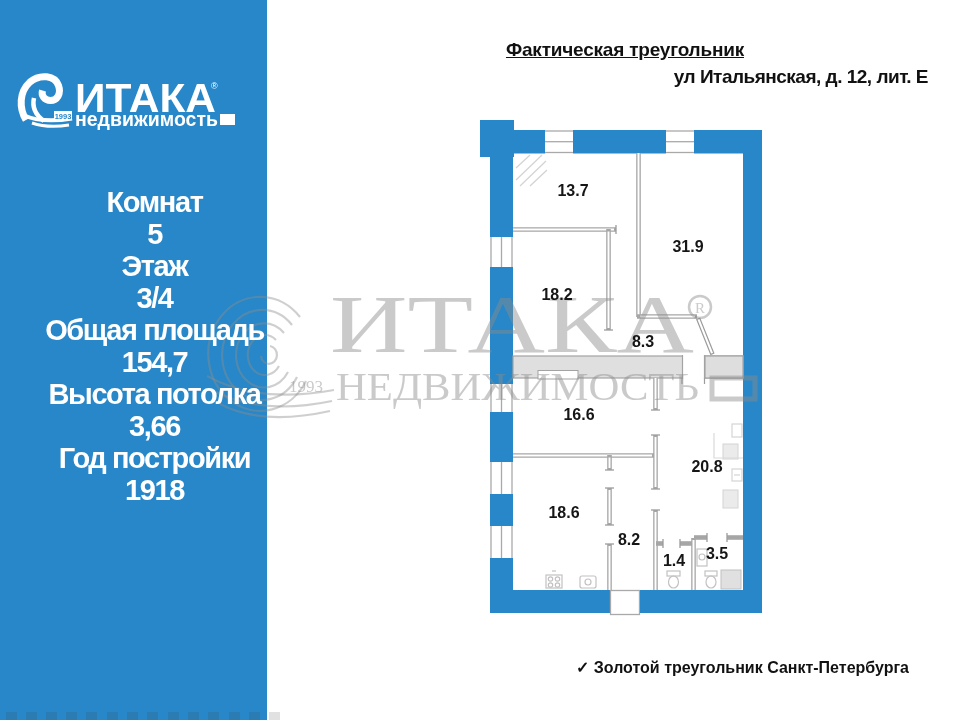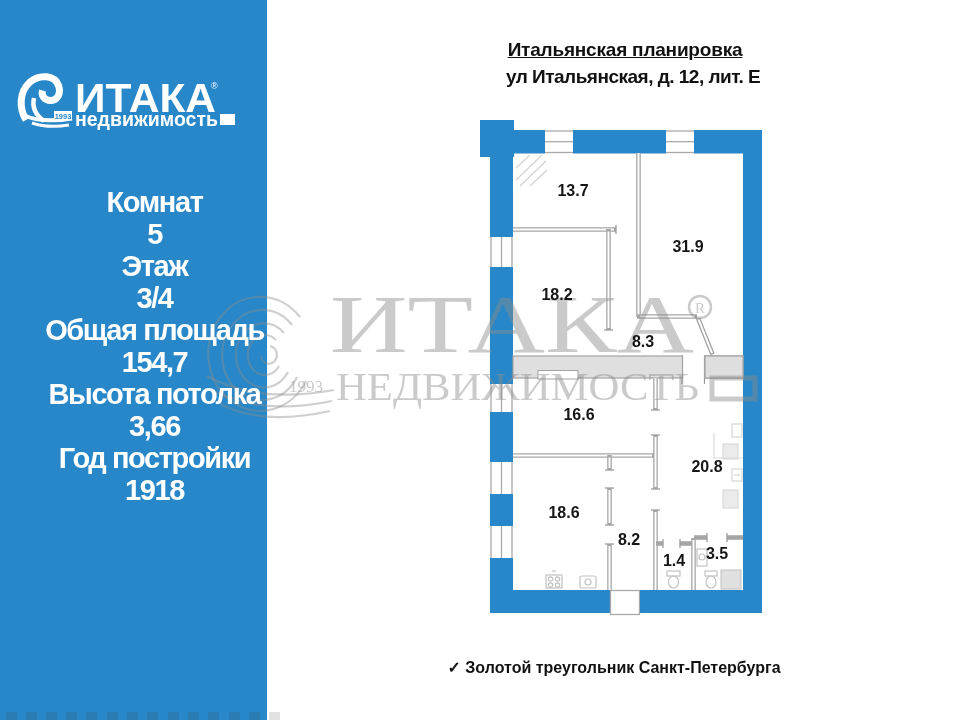--- a/index.html
+++ b/index.html
@@ -331,19 +331,19 @@
 
   <rect x="206" y="44" width="15" height="11" fill="#ffffff"></rect>
 </svg>
 
 <div class="abs" style="left:0;top:186px;width:309px;text-align:center;color:#ffffff;
      font-size:29px;line-height:32px;font-weight:bold;letter-spacing:-1.4px;">
 Комнат<br>5<br>Этаж<br>3/4<br>Общая площадь<br>154,7<br>Высота потолка<br>3,66<br>Год постройки<br>1918
 </div>
 
 <div class="abs" style="left:330px;top:39px;width:590px;text-align:center;color:#111;
-     font-size:19px;font-weight:bold;text-decoration:underline;letter-spacing:-0.2px;">Итальянская планировка</div>
-
-<div class="abs" style="left:338px;top:66px;width:590px;text-align:center;color:#111;
+     font-size:19px;font-weight:bold;text-decoration:underline;letter-spacing:-0.2px;">Фактическая треугольник</div>
+
+<div class="abs" style="left:338px;top:66px;width:590px;text-align:right;color:#111;
      font-size:19px;font-weight:bold;letter-spacing:-0.5px;">ул Итальянская, д. 12, лит. Е</div>
 
-<div class="abs" style="left:319px;top:658px;width:590px;text-align:center;color:#111;
+<div class="abs" style="left:319px;top:658px;width:590px;text-align:right;color:#111;
      font-size:16px;font-weight:bold;">✓ Золотой треугольник Санкт-Петербурга</div>
 
 </body></html>

